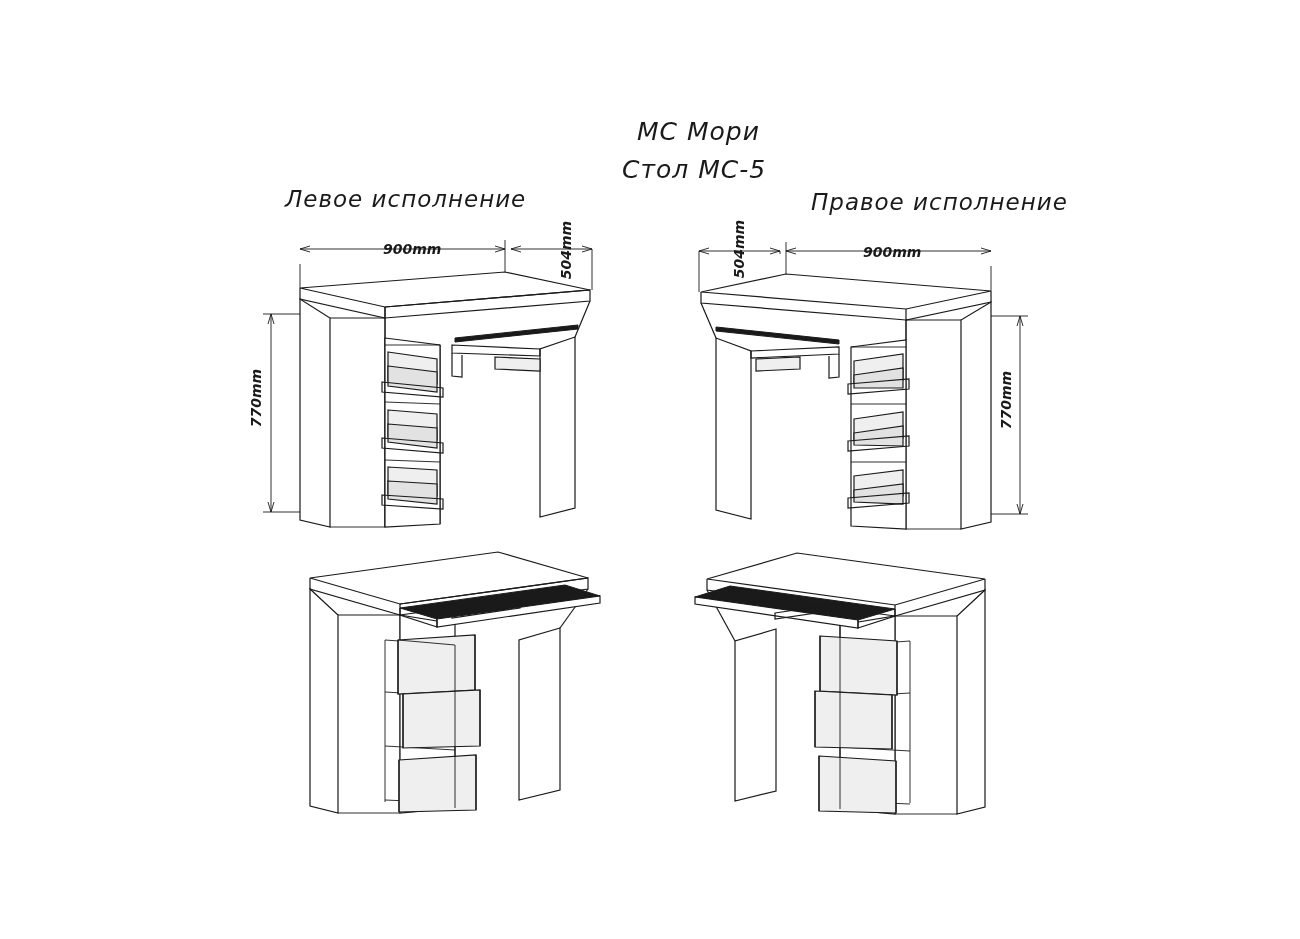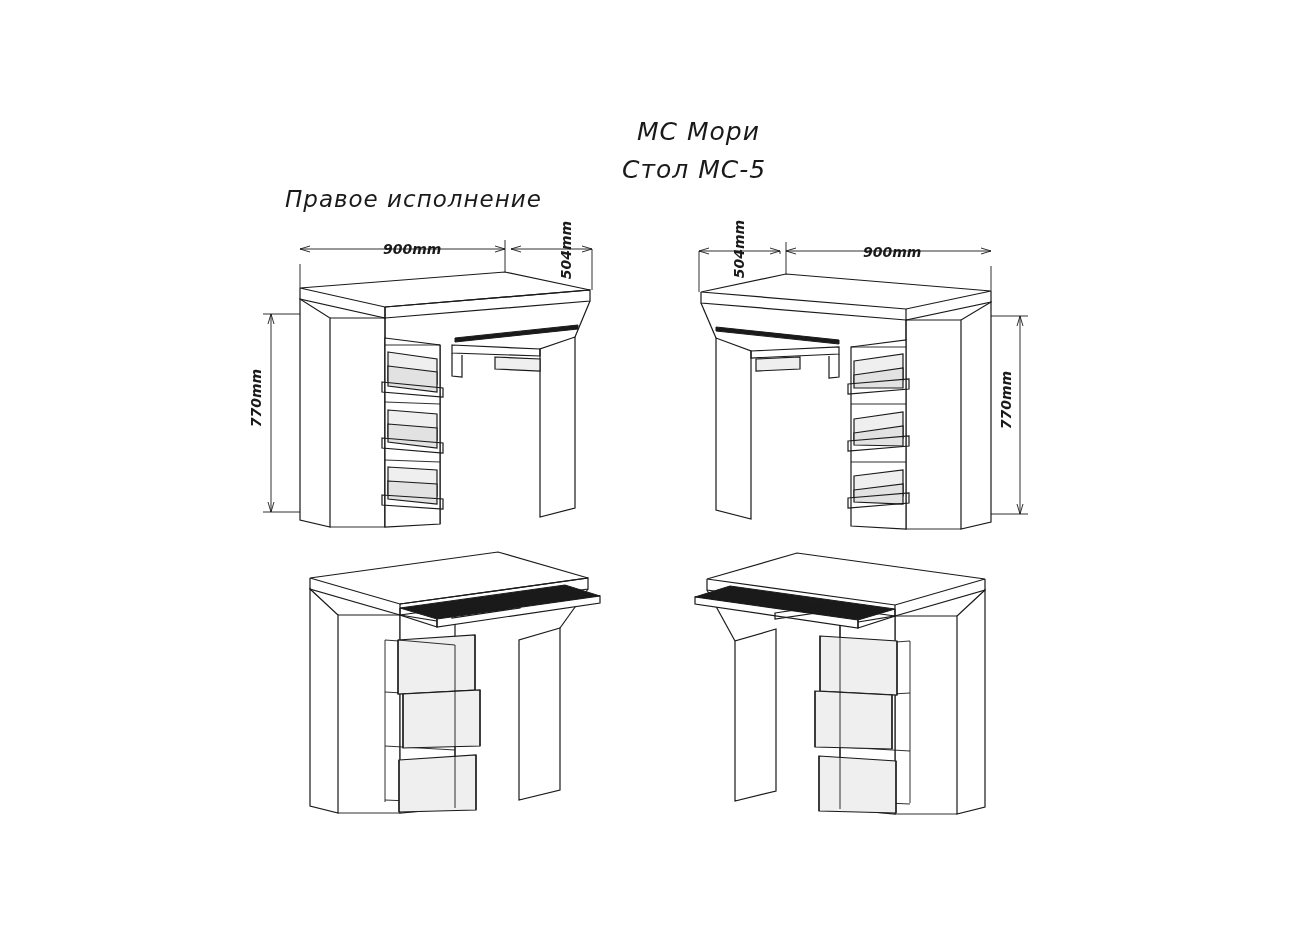--- a/index.html
+++ b/index.html
@@ -96,21 +96,22 @@
     fill: none;
   }
 </style>
 </head>
 <body>
 
 <div class="sheet">
 
   <div class="label title-main" style="left:637px; top:117px;">МС Мори</div>
   <div class="label title-sub" style="left:622px; top:155px;">Стол МС-5</div>
-  <div class="label variant-title" style="left:285px; top:186px;">Правое исполнение</div>
+  <div class="label variant-title" style="left:285px; top:186px;">Левое исполнение</div>
+  <div class="label variant-title" style="left:811px; top:189px;">Правое исполнение</div>
 
   <div class="label dim-text" style="left:383px; top:241px;">900mm</div>
   <div class="label dim-text vertical" style="left:537px; top:242px;">504mm</div>
   <div class="label dim-text vertical" style="left:226px; top:390px; width:60px; text-align:center;">770mm</div>
 
   <div class="label dim-text" style="left:863px; top:244px;">900mm</div>
   <div class="label dim-text vertical" style="left:710px; top:241px;">504mm</div>
   <div class="label dim-text vertical" style="left:976px; top:392px; width:60px; text-align:center;">770mm</div>
 
   <svg class="draw" viewBox="0 0 1300 939">

